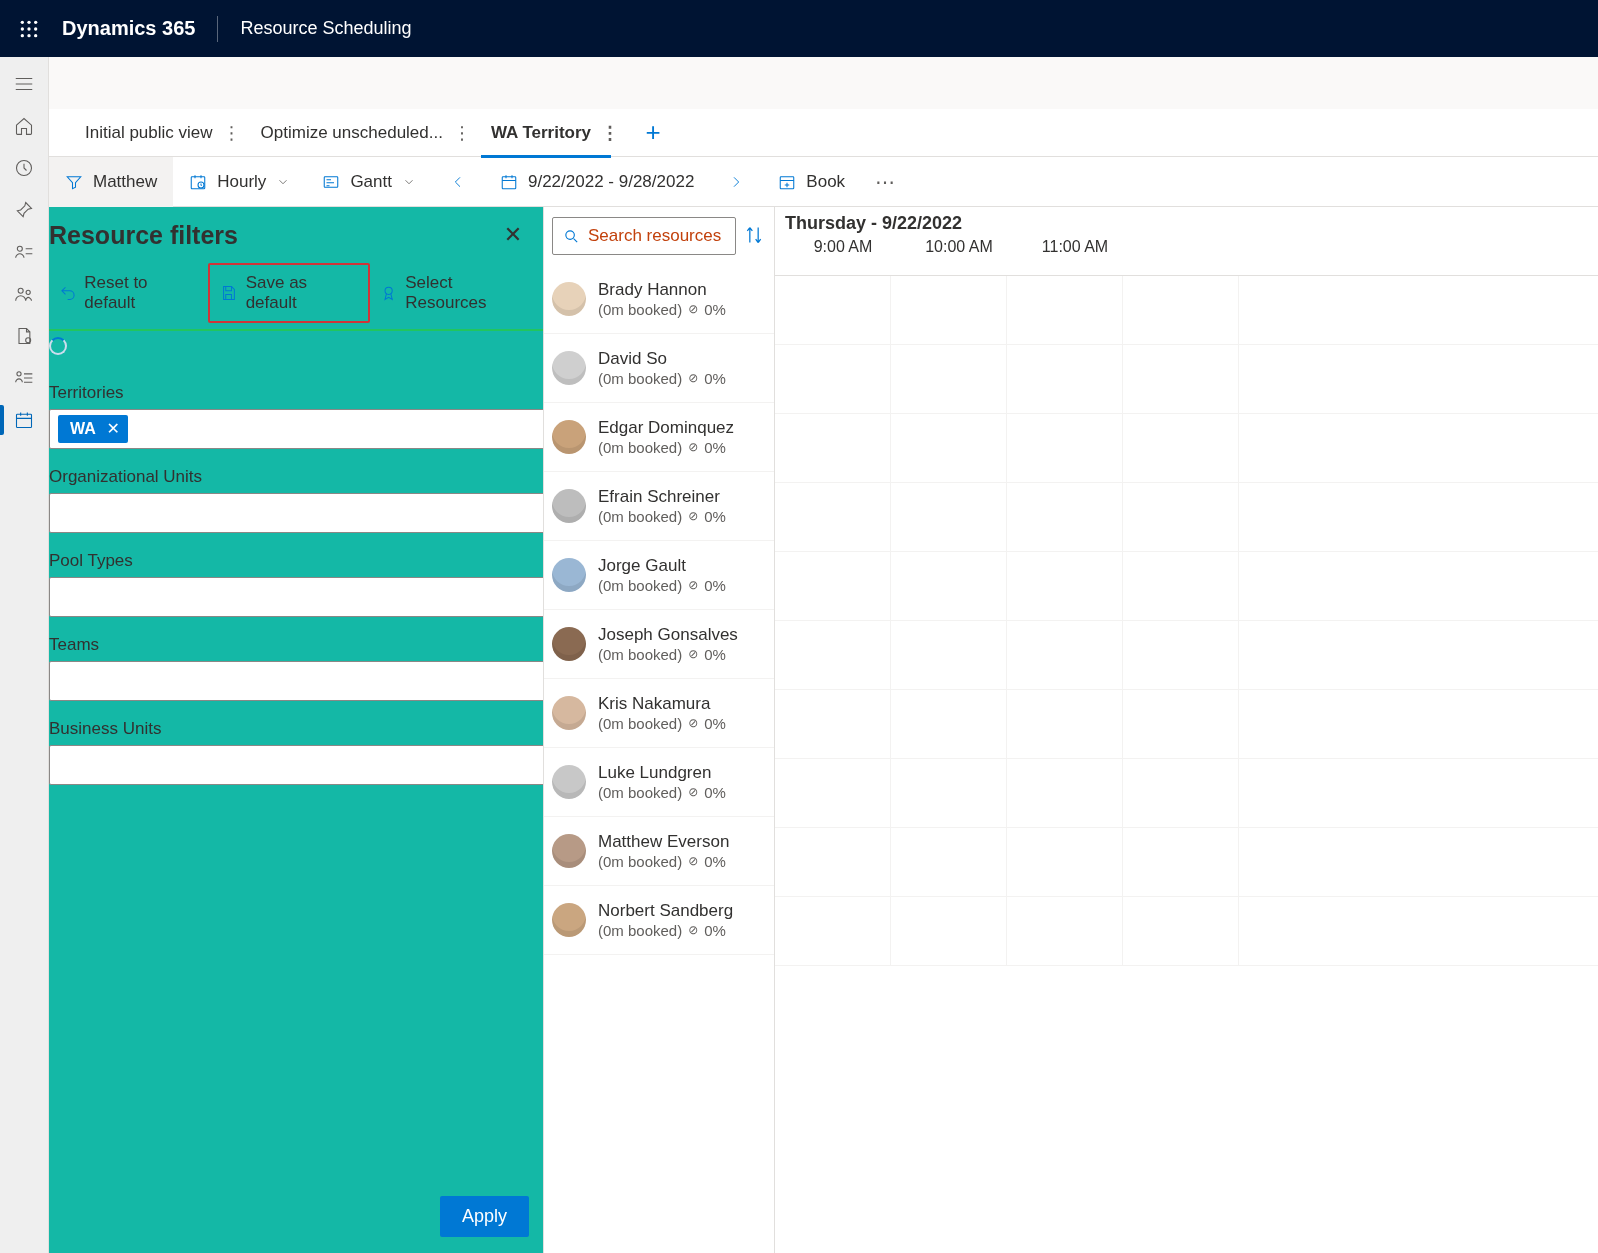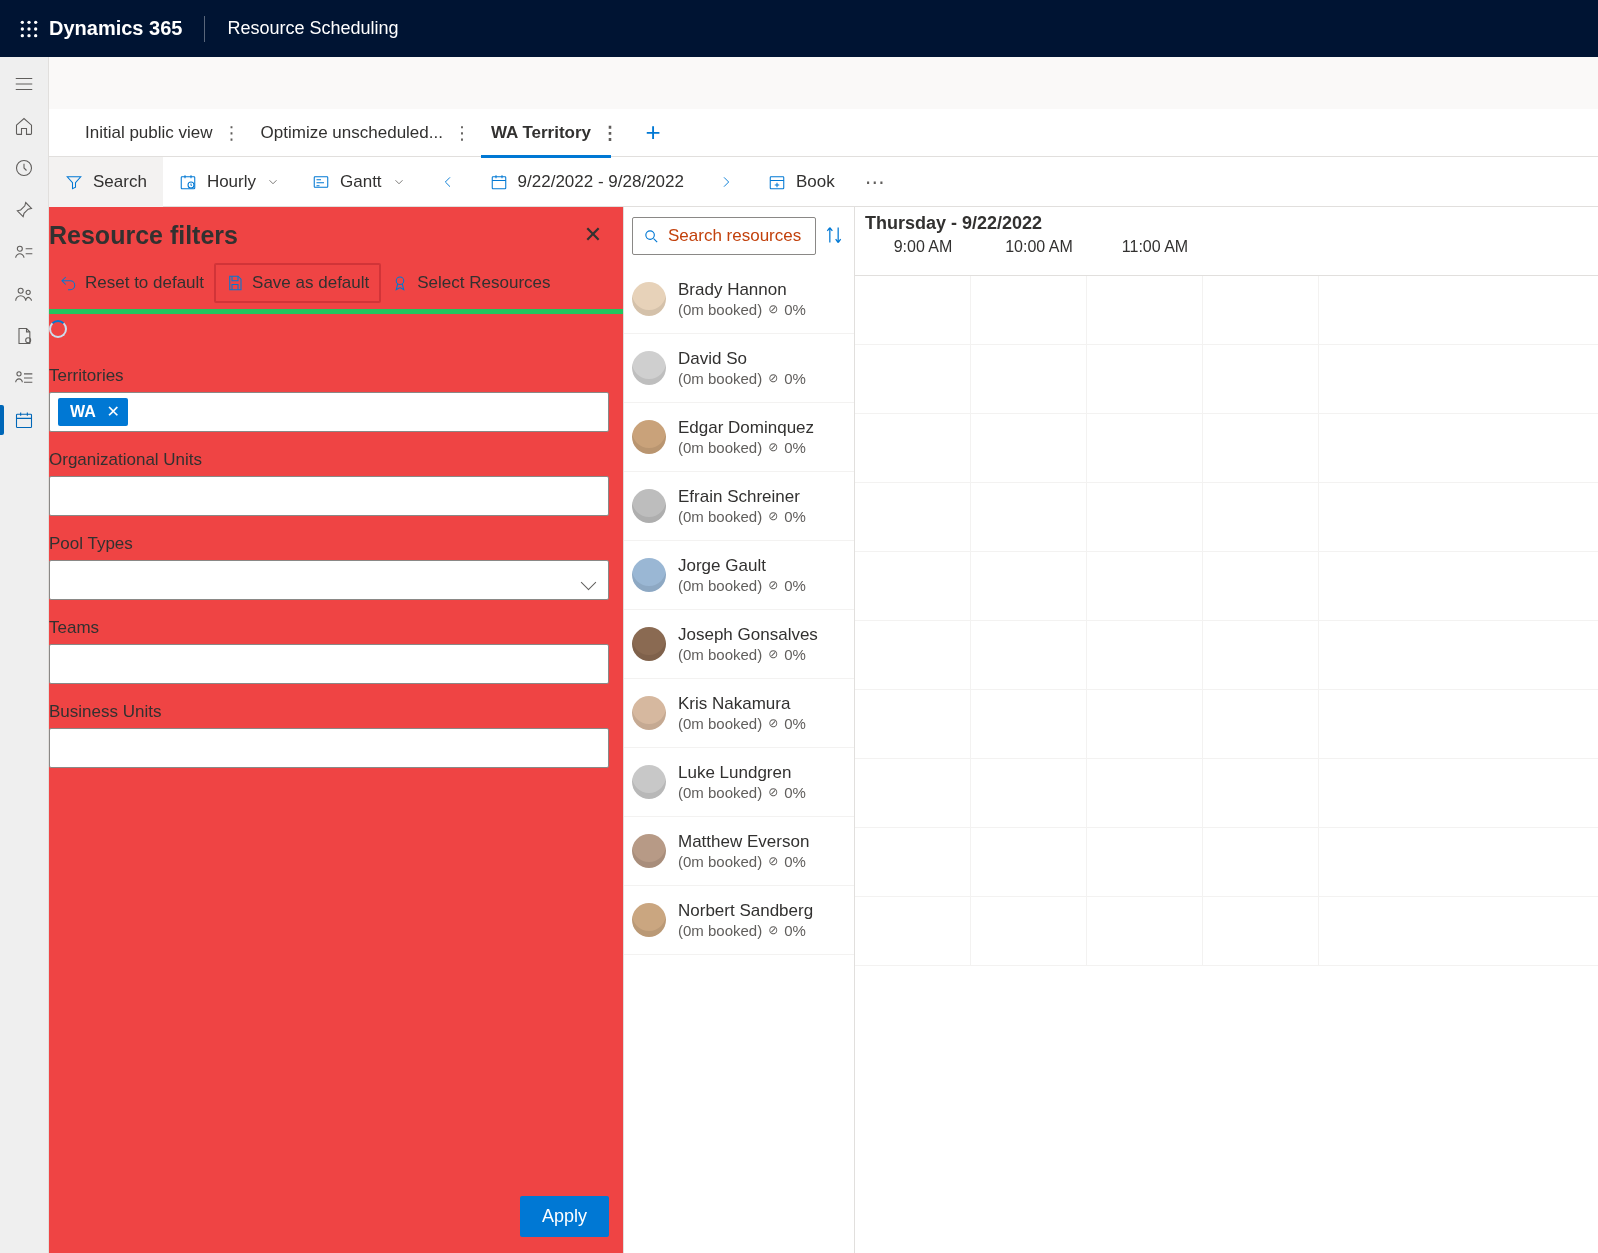--- a/index.html
+++ b/index.html
@@ -3,21 +3,21 @@
 <meta charset="utf-8">
 <style>
   * { box-sizing: border-box; font-family: "Segoe UI", -apple-system, sans-serif; }
   html,body { margin:0; padding:0; height:100%; width:1598px; background:#fff; color:#323130; }
   body { overflow:hidden; }
 
   
   .topbar { height:57px; background:#001433; color:#fff; display:flex; align-items:center; padding:0 10px; }
   .waffle { width:38px; height:38px; display:flex; align-items:center; justify-content:center; cursor:pointer; }
   .waffle svg { width:20px; height:20px; fill:#fff; }
-  .brand { font-size:20px; font-weight:600; margin-left:1px; }
+  .brand { font-size:20px; font-weight:600; margin-left:14px; }
   .vdiv { width:1px; height:26px; background:rgba(255,255,255,0.35); margin:0 22px; }
   .areaname { font-size:18px; font-weight:400; }
 
   .shell { display:flex; height:calc(100% - 57px); }
 
   
   .rail { width:49px; background:#efefef; border-right:1px solid #e1dfdd; display:flex; flex-direction:column; align-items:center; padding-top:6px; }
   .rail-item { width:49px; height:42px; display:flex; align-items:center; justify-content:center; cursor:pointer; position:relative; color:#605e5c; }
   .rail-item svg { width:20px; height:20px; stroke:#605e5c; fill:none; stroke-width:1.3; }
   .rail-item.hamburger svg { width:22px; height:22px; }
@@ -43,25 +43,25 @@
   .tool .chev { width:14px; height:14px; stroke:#605e5c; }
   .tool.navarrow { padding:0 18px; }
   .tool.navarrow svg { stroke:#0078d4; width:16px; height:16px; }
   .tool .datetext { font-size:17px; }
   .tool.ellipsis { padding:0 14px; color:#605e5c; font-size:20px; }
 
   
   .workspace { flex:1; display:flex; overflow:hidden; }
 
   
-  .filters-panel { width:575px; background:#ef4444; border-right:1px solid #e1dfdd; padding:8px 0 0 7px; display:flex; flex-direction:column; position:relative; }
+  .filters-panel { width:495px; background:#14b8a6; border-right:1px solid #e1dfdd; padding:8px 0 0 7px; display:flex; flex-direction:column; position:relative; }
   .fp-head { display:flex; align-items:center; justify-content:space-between; padding:4px 14px 0 0; }
   .fp-title { font-size:25px; font-weight:600; padding-left:0; }
   .fp-close { width:32px; height:32px; display:flex; align-items:center; justify-content:center; cursor:pointer; font-size:22px; color:#323130; }
-  .fp-actions { display:flex; align-items:center; gap:0; padding:12px 0 6px 0; border-bottom:5px solid #22c55e; margin:0 0 0 0; }
+  .fp-actions { display:flex; align-items:center; gap:0; padding:12px 0 6px 0; border-bottom:2px solid #22c55e; margin:0 0 0 0; }
   .fp-act { display:flex; align-items:center; gap:8px; padding:8px 10px; font-size:17px; color:#323130; cursor:pointer; border-radius:2px; }
   .fp-act svg { width:18px; height:18px; stroke:#0078d4; fill:none; stroke-width:1.4; }
   .fp-act.highlight { border:2px solid #d13438; border-radius:2px; }
   .spinner { width:18px;height:18px;border:2px solid #cde; border-top-color:#0078d4; border-radius:50%; margin:6px auto 10px; animation:spin 1s linear infinite;}
   @keyframes spin{to{transform:rotate(360deg)}}
 
   .fp-body { padding:0 0 0 0; overflow:auto; flex:1; }
   .fld { margin:18px 0 0 0; padding:0 2px 0 0; }
   .fld-label { font-size:17px; font-weight:400; color:#323130; margin-bottom:6px; }
   .fld-input { width:560px; height:40px; border:1px solid #8a8886; border-radius:2px; background:#fff; display:flex; align-items:center; padding:4px 6px; position:relative; }
@@ -204,21 +204,21 @@
         <span class="dots">⋮</span>
       </div>
       <div class="tab-add">+</div>
     </div>
 
     <div class="toolbar">
       <div class="tool filters">
         <svg viewBox="0 0 24 24">
             <path d="M3 5h18l-7 8v6l-4 2v-8z"></path>
           </svg>
-        <span>Search</span>
+        <span>Matthew</span>
       </div>
       <div class="tool">
         <svg viewBox="0 0 24 24">
             <rect x="3" y="5" width="18" height="16" rx="1"></rect>
             <path d="M8 3v4M16 3v4"></path>
             <circle cx="16" cy="16" r="4"></circle>
             <path d="M16 14v2l1 1"></path>
           </svg>
         <span>Hourly</span>
         <svg class="chev" viewBox="0 0 24 24">

